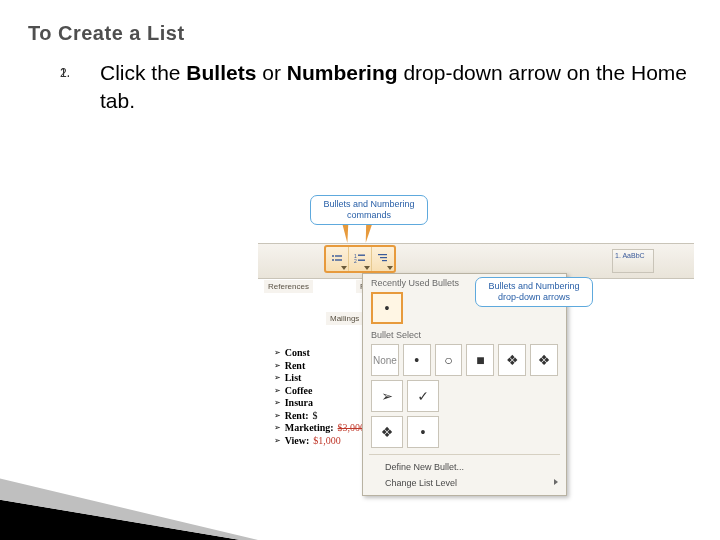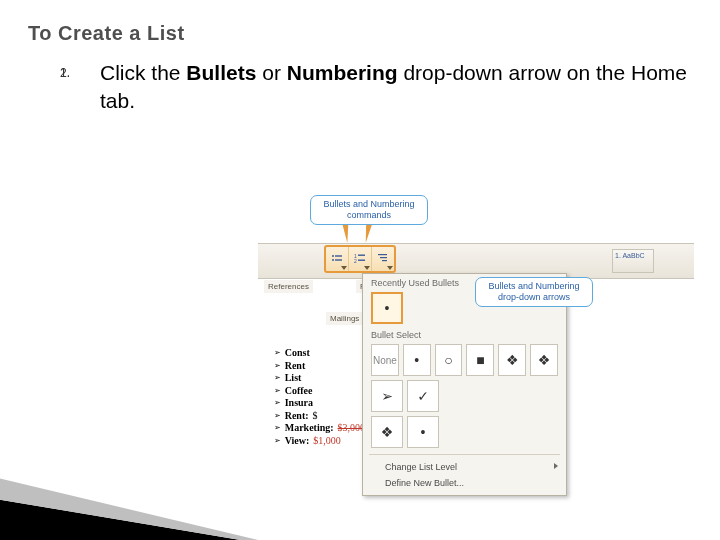--- a/index.html
+++ b/index.html
@@ -307,25 +307,25 @@
     </div>
     <div class="panel-row">
       <div class="cell">➢</div>
       <div class="cell">✓</div>
     </div>
     <div class="panel-row">
       <div class="cell">❖</div>
       <div class="cell">•</div>
     </div>
     <div class="panel-sep"></div>
+    <div class="panel-item">Define New Bullet...</div>
     <div class="panel-item">
       <span>Change List Level</span>
       <span class="chev"></span>
     </div>
-    <div class="panel-item">Define New Bullet...</div>
   </div>
 
   <div class="doc">
     <div class="doc-line">
         <span class="doc-b">➢</span>
         <b>Const</b>
       </div>
     <div class="doc-line">
         <span class="doc-b">➢</span>
         <b>Rent</b>

